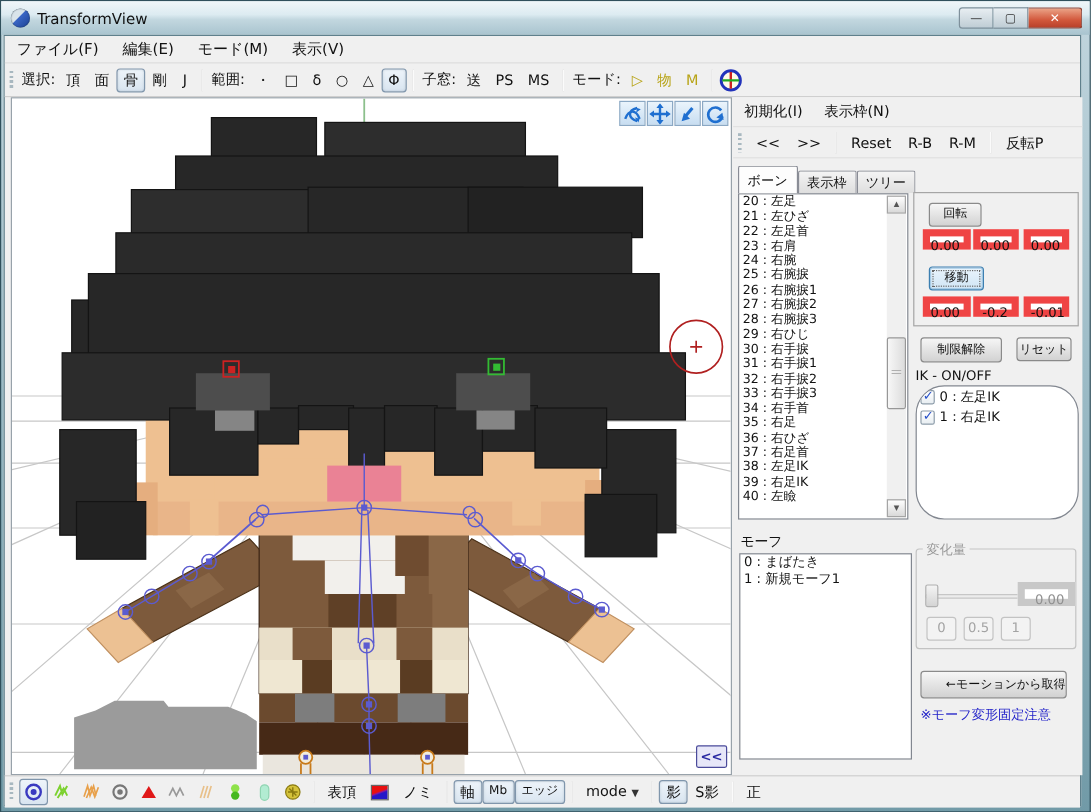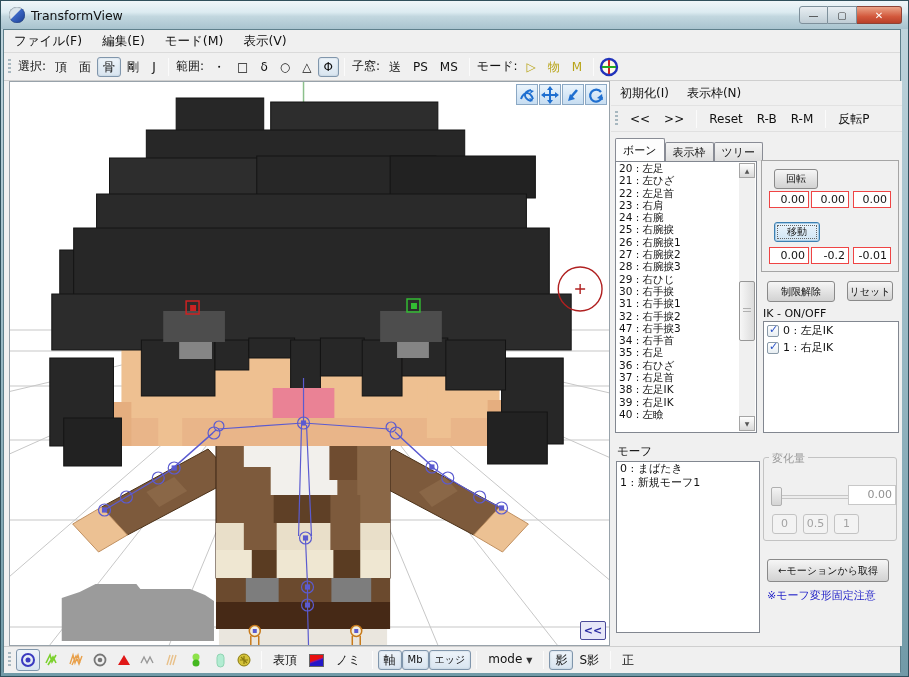--- a/index.html
+++ b/index.html
@@ -46,21 +46,21 @@
   .lb-row{font-size:10.5px;line-height:12.3px;padding-left:3px;white-space:nowrap;}
   .bonebox .lb-row{width:calc(100% - 17px);}
   .bonebox .lb-row:last-child{background:#3196ff;color:#fff;margin-top:25px;}
   .sbar{position:absolute;top:1px;right:1px;bottom:1px;width:16px;background:#f0f0f0;}
   .sbtn{position:absolute;left:0;width:16px;height:15px;border:1px solid #a5a5a5;background:linear-gradient(180deg,#fefefe,#d9d9d9);color:#555;font-size:6px;text-align:center;line-height:13px;}
   .sthumb{position:absolute;left:0;width:16px;border:1px solid #979797;border-radius:2px;background:linear-gradient(90deg,#f7f7f7,#dcdcdc);}
   .sthumb::after{content:"";position:absolute;left:3px;right:3px;top:calc(50% - 3px);height:6px;background:repeating-linear-gradient(180deg,#b0b0b0 0 1px,transparent 1px 3px);}
   .groupbox{position:absolute;border:1px solid #a5a5a5;background:#f0f0f0;}
   .btn{position:absolute;border:1px solid #8a8a8a;border-radius:3px;background:linear-gradient(180deg,#f6f6f6,#e0e0e0 60%,#d2d2d2);font-size:10px;text-align:center;color:#111;}
   .btn.focus{border-color:#3c7fb1;box-shadow:inset 0 0 0 1px #a8cce6;outline:1px dotted #666;outline-offset:-4px;background:linear-gradient(180deg,#eaf4fc,#d0e5f5);}
-  .field{position:absolute;border:1px solid #ef4444;background:#fff;font-size:11px;text-align:right;padding-right:3px;color:#111;}
+  .field{position:absolute;border:6px solid #ef4444;background:#fff;font-size:11px;text-align:right;padding-right:3px;color:#111;}
   .label{position:absolute;font-size:11px;color:#111;}
   .ik-row{display:flex;align-items:center;padding:1px 3px;font-size:11px;}
   .cb{width:12px;height:12px;border:1px solid #8a9aa8;border-radius:2px;background:linear-gradient(180deg,#fff,#e8eef2);margin-right:4px;position:relative;}
   .ik-row.on .cb::after{content:"✓";position:absolute;left:1px;top:-3px;font-size:11px;color:#2a52c8;font-weight:bold;}
   .dis-group{position:absolute;border:1px solid #c3c3c3;border-radius:3px;}
   .dis-label{position:absolute;font-size:11px;color:#9a9a9a;background:#f0f0f0;padding:0 3px;}
   .chg-btn{position:absolute;width:25px;height:20px;border:1px solid #c3c3c3;border-radius:3px;background:#f3f3f3;color:#a3a3a3;font-size:11px;text-align:center;line-height:18px;}
   .slider-track{position:absolute;height:4px;border:1px solid #c6c6c6;background:#ececec;border-radius:2px;}
   .slider-thumb{position:absolute;width:11px;height:19px;border:1px solid #b0b0b0;border-radius:2px;background:linear-gradient(180deg,#f4f4f4,#d4d4d4);}
   .warning{position:absolute;font-size:11px;color:#1f1fc8;}
@@ -351,21 +351,21 @@
             <div class="lb-row">23 : 右肩</div>
             <div class="lb-row">24 : 右腕</div>
             <div class="lb-row">25 : 右腕捩</div>
             <div class="lb-row">26 : 右腕捩1</div>
             <div class="lb-row">27 : 右腕捩2</div>
             <div class="lb-row">28 : 右腕捩3</div>
             <div class="lb-row">29 : 右ひじ</div>
             <div class="lb-row">30 : 右手捩</div>
             <div class="lb-row">31 : 右手捩1</div>
             <div class="lb-row">32 : 右手捩2</div>
-            <div class="lb-row">47 : 右手捩3</div>
+            <div class="lb-row">33 : 右手捩3</div>
             <div class="lb-row">34 : 右手首</div>
             <div class="lb-row">35 : 右足</div>
             <div class="lb-row">36 : 右ひざ</div>
             <div class="lb-row">37 : 右足首</div>
             <div class="lb-row">38 : 左足IK</div>
             <div class="lb-row">39 : 右足IK</div>
             <div class="lb-row">40 : 左瞼</div>
             <div class="lb-row">41 : 右瞼</div>
           </div>
         <div class="sbar">
@@ -382,21 +382,21 @@
       <span class="field" style="left:242px;top:110px;width:38px;height:17px;line-height:15px;">0.00</span>
       <span class="btn focus" style="left:163px;top:141px;width:46px;height:20px;line-height:18px;">移動</span>
       <span class="field" style="left:158px;top:166px;width:40px;height:17px;line-height:15px;">0.00</span>
       <span class="field" style="left:200px;top:166px;width:38px;height:17px;line-height:15px;">-0.2</span>
       <span class="field" style="left:242px;top:166px;width:38px;height:17px;line-height:15px;">-0.01</span>
 
       <span class="btn" style="left:156px;top:200px;width:68px;height:21px;line-height:19px;">制限解除</span>
       <span class="btn" style="left:236px;top:200px;width:46px;height:20px;line-height:19px;">リセット</span>
 
       <span class="label" style="left:152px;top:226px;">IK - ON/OFF</span>
-      <div class="listbox" style="left:152px;top:240px;width:136px;height:112px;">
+      <div class="listbox" style="left:152px;top:240px;width:136px;height:112px;border-radius:24px;">
         <div>
 
         <div class="ik-row on">
             <span class="cb"></span>
             <span>0 : 左足IK</span>
           </div>
             <div class="ik-row on">
             <span class="cb"></span>
             <span>1 : 右足IK</span>
           </div>
@@ -413,21 +413,21 @@
       </div>
 
       <div class="dis-group" style="left:152px;top:376px;width:134px;height:84px;"></div>
       <span class="dis-label" style="left:158px;top:370px;">変化量</span>
       <div class="slider-track" style="left:160px;top:414px;width:82px;"></div>
       <div class="slider-thumb" style="left:160px;top:406px;"></div>
       <span class="field" style="left:237px;top:404px;width:48px;height:20px;line-height:18px;color:#909090;border-color:#c8c8c8;">0.00</span>
       <span class="chg-btn" style="left:161px;top:433px;">0</span>
       <span class="chg-btn" style="left:192px;top:433px;">0.5</span>
       <span class="chg-btn" style="left:223px;top:433px;">1</span>
-      <span class="btn" style="left:156px;top:478px;width:122px;height:23px;line-height:21px;">←モーションから取得</span>
+      <span class="btn" style="left:156px;top:478px;width:122px;height:23px;line-height:21px;text-align:right;">←モーションから取得</span>
       <span class="warning" style="left:156px;top:507px;">※モーフ変形固定注意</span>
     </div>
 
     <div class="bbar">
       <span class="grip"></span>
       <span class="icon-btn on">
         <svg width="18" height="18">
             <circle cx="9" cy="9" r="6" fill="none" stroke="#3a3ac0" stroke-width="2"></circle>
             <circle cx="9" cy="9" r="2.5" fill="#3a3ac0"></circle>
           </svg>

